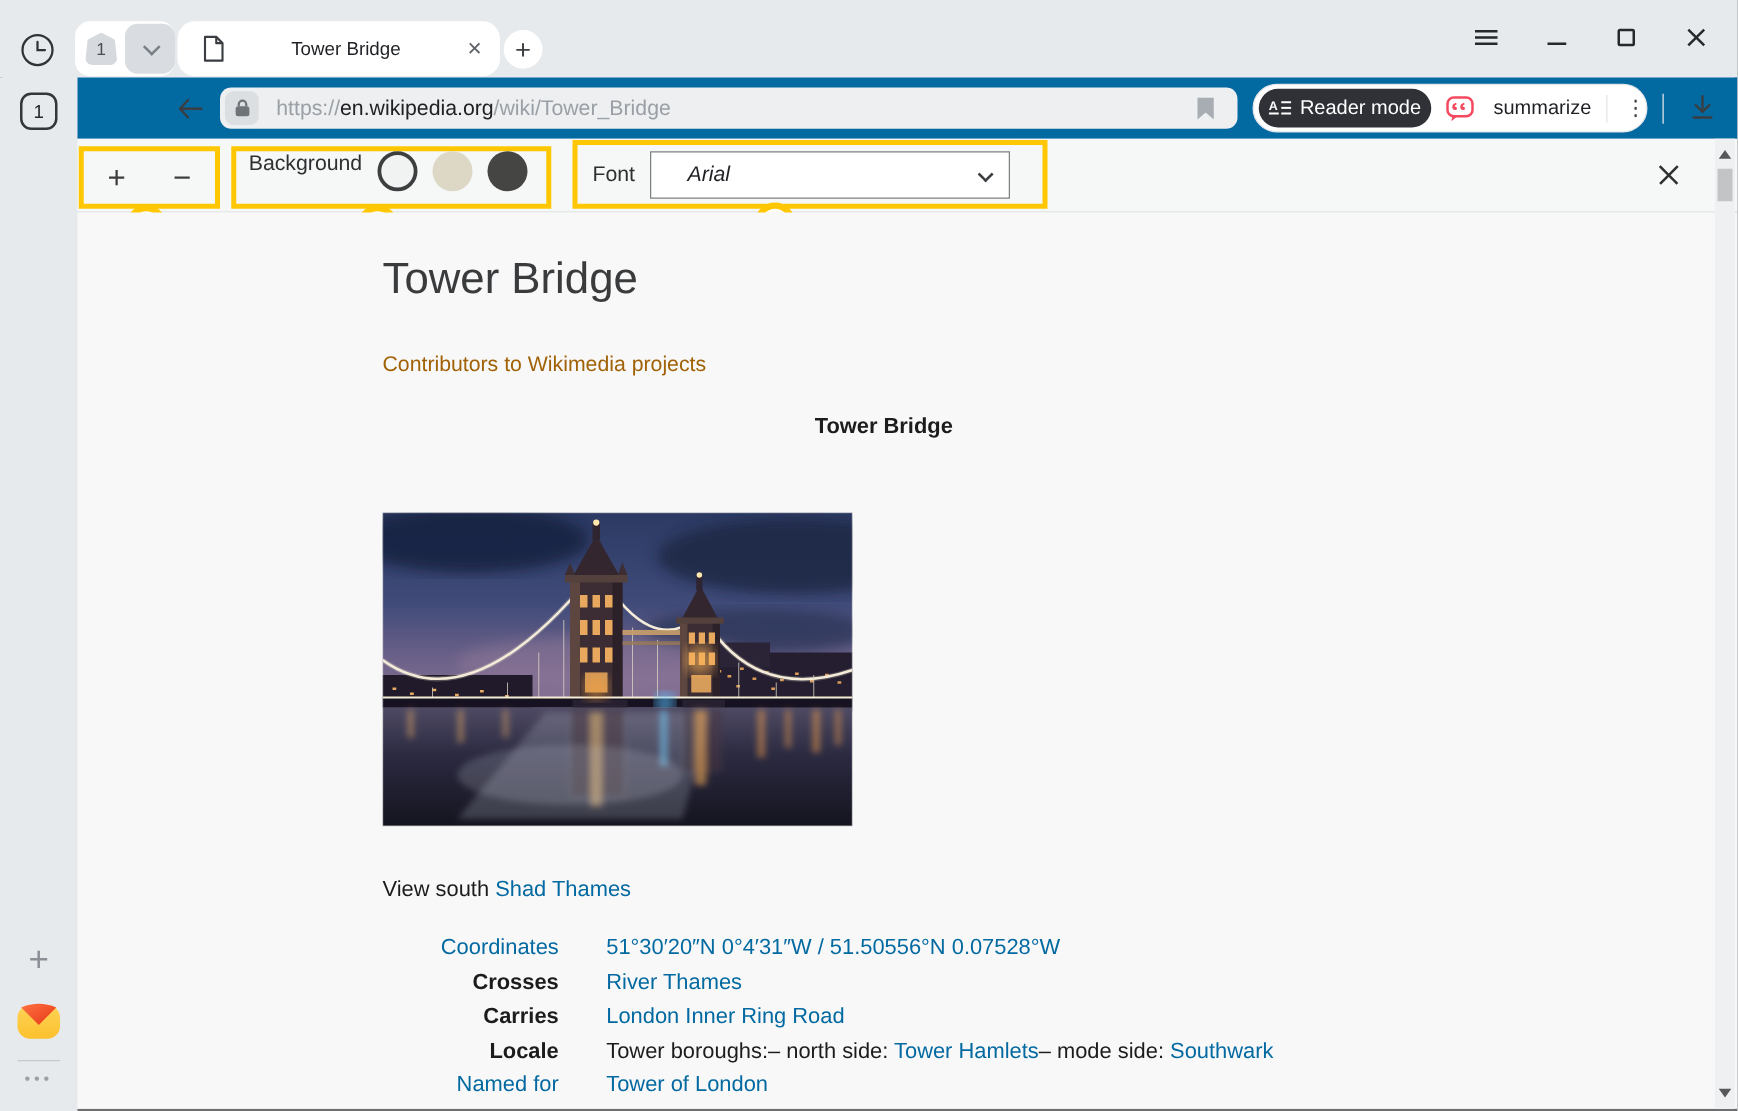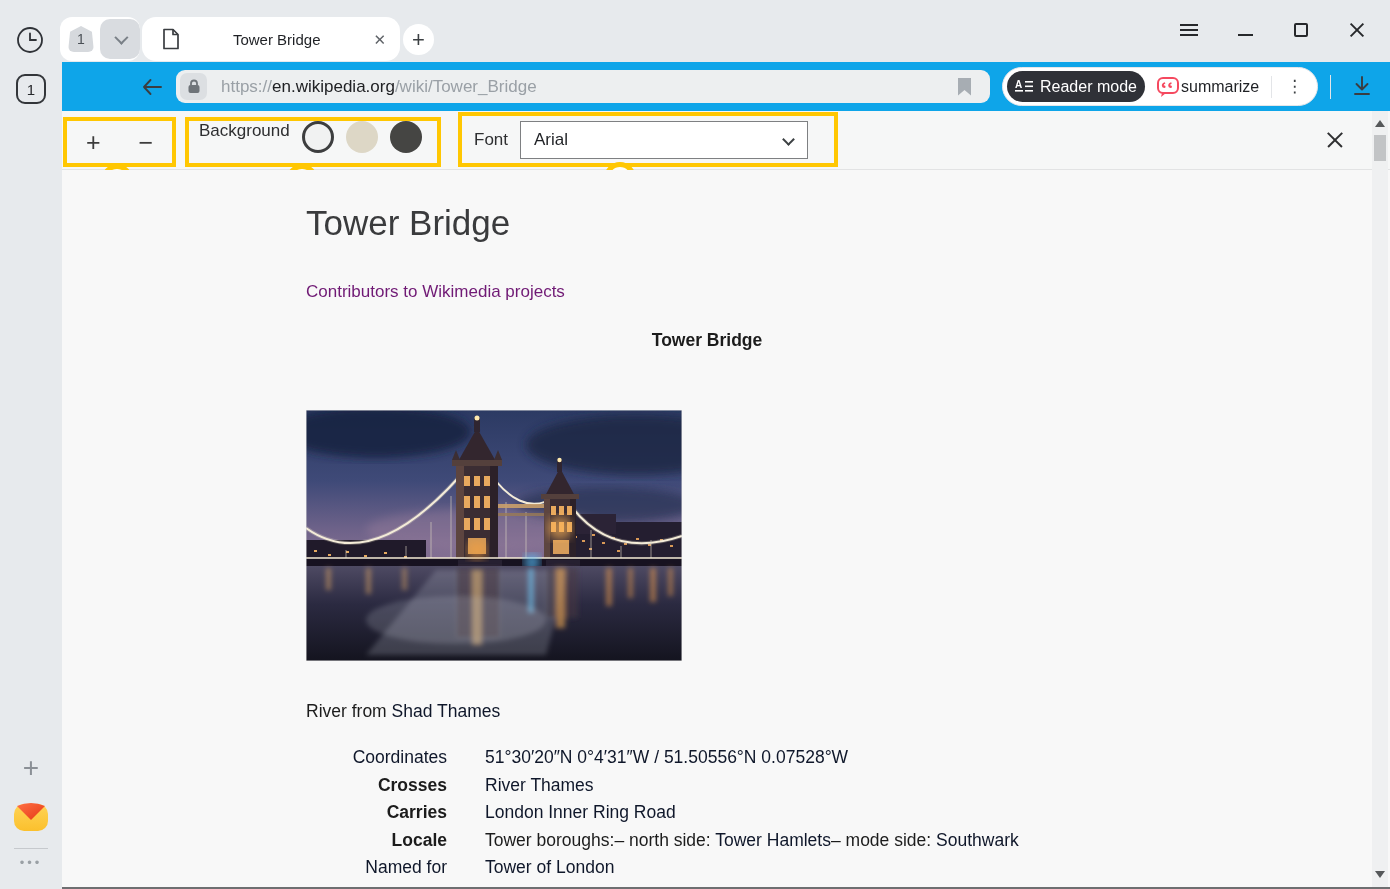--- a/index.html
+++ b/index.html
@@ -30,63 +30,63 @@
   .x-ic:before,.x-ic:after{ content:""; position:absolute; left:-1px; top:7px; width:18px; height:2px; background:#26282b; }
   .x-ic:before{ transform:rotate(45deg);} .x-ic:after{ transform:rotate(-45deg);}
   
   .sidebar{ position:absolute; left:0; top:62px; width:62px; height:827px; background:#e7eaed; }
   .side-count{ position:absolute; left:16px; top:12px; width:30px; height:30px; border:2px solid #33363a; border-radius:9px; display:flex; align-items:center; justify-content:center; font-size:15px; color:#26282b; background:transparent; }
   .side-plus{ position:absolute; left:0; width:62px; top:690px; text-align:center; font-size:28px; font-weight:300; color:#8b9096; }
   .mail-logo{ position:absolute; left:13px; top:737px; width:36px; height:36px; }
   .side-divider{ position:absolute; left:14px; top:786px; width:34px; height:1px; background:#c6c9cd; }
   .side-more{ position:absolute; left:0; width:62px; top:793px; text-align:center; font-size:13px; letter-spacing:3px; color:#9aa0a5; }
   
-  .addressrow{ position:absolute; left:62px; top:62px; width:1328px; height:49px; background:#0ea5e9; }
+  .addressrow{ position:absolute; left:62px; top:62px; width:1328px; height:49px; background:#0369a1; }
   .nav-btn{ position:absolute; top:12px; width:26px; height:26px; }
   .urlpill{ position:absolute; left:114px; top:8px; width:814px; height:33px; background:#edeff0; border-radius:9px; display:flex; align-items:center; }
   .lock-box{ width:27px; height:27px; margin-left:4px; background:#dcdfe2; border-radius:7px; display:flex; align-items:center; justify-content:center; }
   .urltext{ margin-left:14px; font-size:17px; color:#9aa0a6; white-space:nowrap; }
   .urltext .host{ color:#202124; }
   .bm{ position:absolute; right:18px; top:8px; }
   .actionspill{ position:absolute; left:940px; top:5px; width:316px; height:39px; border:1px solid #e4e6e9; border-radius:20px; background:#fff; display:flex; align-items:center; }
   .readerpill{ margin-left:4px; width:138px; height:31px; background:#2f3137; border-radius:16px; color:#fff; display:flex; align-items:center; justify-content:center; gap:7px; font-size:16px; }
-  .sumbtn{ display:flex; align-items:center; gap:1px; margin-left:11px; font-size:16px; color:#1f2125; }
+  .sumbtn{ display:flex; align-items:center; gap:15px; margin-left:11px; font-size:16px; color:#1f2125; }
   .vdiv{ width:1px; height:22px; background:#e3e5e8; margin-left:12px; }
   .dots-v{ margin-left:14px; font-size:17px; color:#3c4043; letter-spacing:0; }
   .outer-div{ position:absolute; left:1268px; top:13px; width:1px; height:24px; background:#e3e5e8; }
   .dl-btn{ position:absolute; left:1288px; top:12px; width:24px; height:24px; }
   
   .readerbar{ position:absolute; left:62px; top:111px; width:1328px; height:59px; background:#f6f7f7; border-bottom:1px solid #e2e3e4; }
   .hlbox{ position:absolute; border:4px solid #ffc702; background:transparent; }
   .box1{ left:1px; top:6px; width:113px; height:50px; display:flex; align-items:center; justify-content:space-around; }
   .zbtn{ font-size:25px; font-weight:300; color:#3c3c3c; line-height:1; }
   .box2{ left:123px; top:6px; width:256px; height:50px; display:flex; align-items:flex-start; }
   .bg-label{ font-size:17px; color:#2e2f31; margin-left:10px; }
   .swatch{ width:32px; height:32px; border-radius:50%; margin-left:12px; }
   .sw1{ background:#f1f2f2; border:3px solid #3d3e3f; }
   .sw2{ background:#ddd7c6; }
   .sw3{ background:#454543; }
   .box3{ left:396px; top:1px; width:380px; height:55px; display:flex; align-items:center; }
   .font-label{ font-size:17px; color:#2e2f31; margin-left:12px; }
   .fontselect{ margin-left:12px; width:288px; height:38px; background:#fff; border:1px solid #7e8082; display:flex; align-items:center; font-size:17px; color:#1f2125; position:relative; }
-  .fontselect .val{ margin-left:13px; }
+  .fontselect .val{ margin-left:29px;font-style:italic; }
   .fontselect .fchev{ position:absolute; right:14px; top:13px; width:9px; height:9px; border-right:2px solid #3c4043; border-bottom:2px solid #3c4043; transform:rotate(45deg); }
   .num-badge{ position:absolute; width:32px; height:32px; border-radius:50%; background:#fdfdf6; border:5px solid #ffc702; display:flex; align-items:center; justify-content:center; font-size:18px; font-weight:bold; color:#111; }
   .nb1{ left:39px; top:53px; } .nb2{ left:224px; top:53px; } .nb3{ left:542px; top:51px; }
   .rb-close{ position:absolute; left:1261px; top:17px; width:24px; height:24px; }
   .rb-close:before,.rb-close:after{ content:""; position:absolute; left:2px; top:11px; width:20px; height:1.6px; background:#2e2f31; }
   .rb-close:before{ transform:rotate(45deg);} .rb-close:after{ transform:rotate(-45deg);}
   
   .content{ position:absolute; left:62px; top:170px; width:1328px; height:717px; background:#f8f8f8; overflow:hidden; }
   .a-title{ position:absolute; left:244px; top:33px; font-size:35px; font-weight:400; color:#3a3b3d; }
-  .a-byline{ position:absolute; left:244px; top:112px; font-size:17px; color:#701a75; }
+  .a-byline{ position:absolute; left:244px; top:112px; font-size:17px; color:#a16207; }
   .a-caption{ position:absolute; left:244px; top:160px; width:802px; text-align:center; font-size:17.5px; font-weight:bold; color:#1c1c1c; }
   .a-photo{ position:absolute; left:244px; top:240px; width:376px; height:251px; }
   .a-viewfrom{ position:absolute; left:244px; top:531px; font-size:17.5px; color:#1c1c1c; }
-  a.lnk{ color:#0f172a; text-decoration:none; cursor:pointer; }
+  a.lnk{ color:#0369a1; text-decoration:none; cursor:pointer; }
   .ibox{ position:absolute; left:244px; top:577px; font-size:17.5px; color:#1c1c1c; }
   .irow{ display:flex; height:27.5px; }
   .ilabel{ width:141px; text-align:right; }
   .ilabel.b{ font-weight:bold; }
   .ivalue{ padding-left:38px; white-space:nowrap; }
   
   .scrollbar{ position:absolute; left:1372px; top:111px; width:16px; height:776px; background:#eff0f1; }
   .sb-up{ position:absolute; left:3px; top:9px; width:0; height:0; border-left:5px solid transparent; border-right:5px solid transparent; border-bottom:7px solid #56585a; }
   .sb-thumb{ position:absolute; left:2px; top:24px; width:12px; height:26px; background:#c2c4c6; }
   .sb-down{ position:absolute; left:3px; bottom:9px; width:0; height:0; border-left:5px solid transparent; border-right:5px solid transparent; border-top:7px solid #56585a; }
@@ -397,21 +397,21 @@
           <rect x="362" y="158" width="5" height="28" fill="#f5a04a" opacity="0.45"></rect>
           <rect x="20" y="158" width="5" height="22" fill="#f1b263" opacity="0.45"></rect>
           <rect x="60" y="158" width="5" height="26" fill="#f1b263" opacity="0.45"></rect>
           <rect x="96" y="158" width="5" height="22" fill="#f1b263" opacity="0.4"></rect>
           <ellipse cx="150" cy="210" rx="90" ry="24" fill="#d8dde8" opacity="0.18"></ellipse>
         </g>
         <rect x="0" y="0" width="376" height="251" fill="none" stroke="#d8d8d8" stroke-width="1"></rect>
       </svg>
     </div>
 
-    <div class="a-viewfrom"><span>River from </span><a class="lnk">Shad Thames</a></div>
+    <div class="a-viewfrom"><span>View south </span><a class="lnk">Shad Thames</a></div>
 
     <div class="ibox">
       <div class="irow">
         <div class="ilabel"><a class="lnk">Coordinates</a></div>
         <div class="ivalue"><a class="lnk">51°30′20″N 0°4′31″W / 51.50556°N 0.07528°W</a></div>
       </div>
       <div class="irow">
         <div class="ilabel b">Crosses</div>
         <div class="ivalue"><a class="lnk">River Thames</a></div>
       </div>

